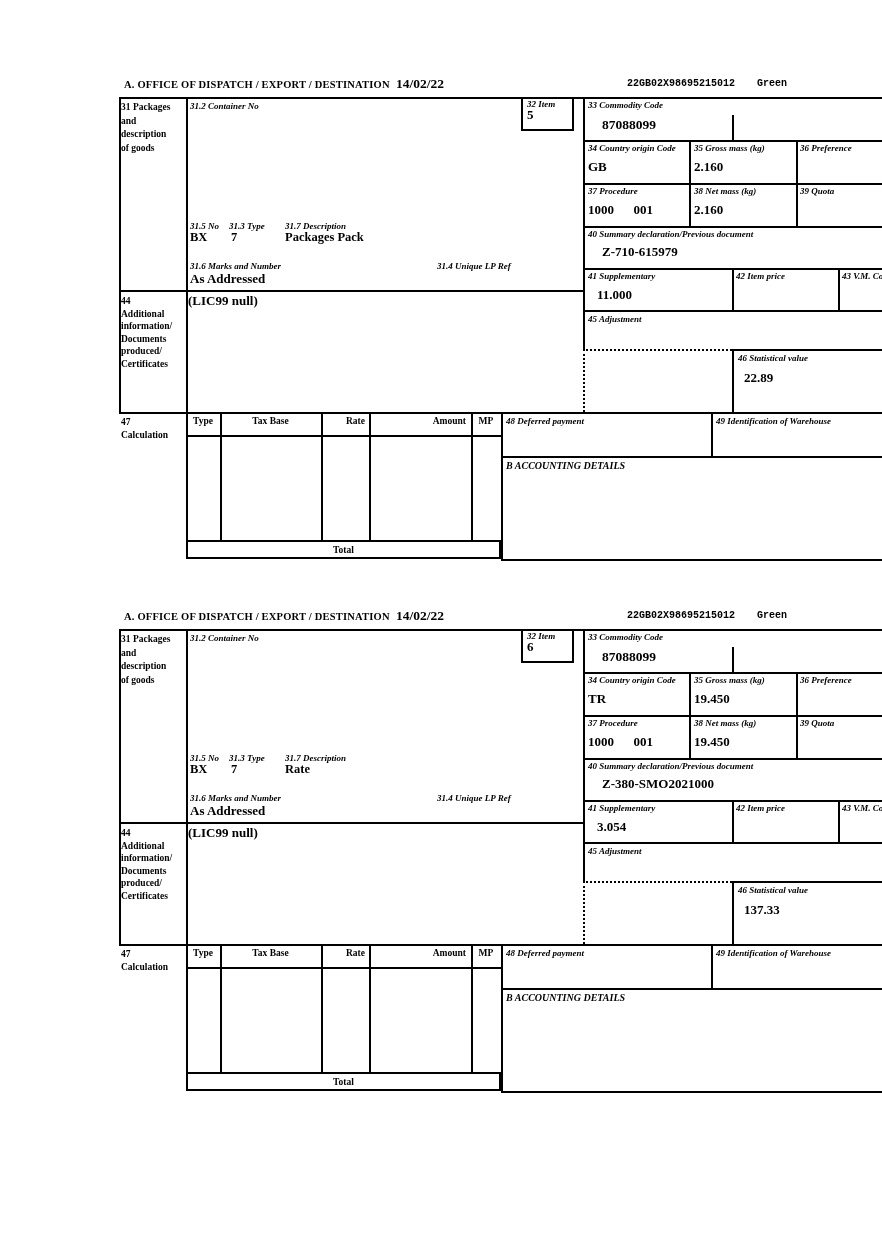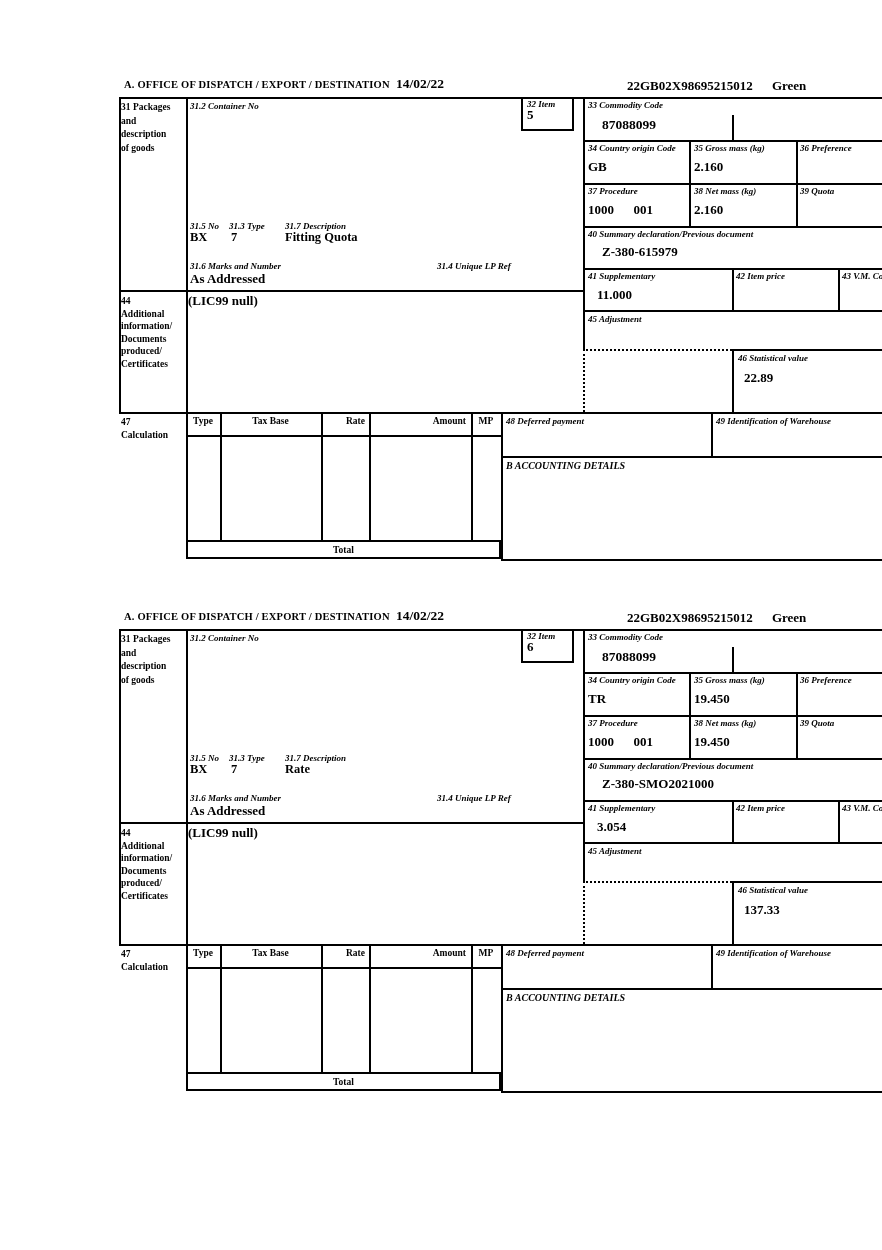--- a/index.html
+++ b/index.html
@@ -9,21 +9,21 @@
   .hl{position:absolute;border-top:2px solid #000;height:0;}
   .vl{position:absolute;border-left:2px solid #000;width:0;}
   .dh{position:absolute;border-top:2px dotted #000;height:0;}
   .dv{position:absolute;border-left:2px dotted #000;width:0;}
   .lb{position:absolute;font-size:9px;line-height:10px;white-space:nowrap;font-style:italic;}
   .val{position:absolute;font-size:13px;line-height:14px;white-space:pre;}
   .stack{position:absolute;font-size:9.5px;line-height:13px;white-space:nowrap;}
   .stack span{display:block;}
   .hdr-office{position:absolute;font-size:10.5px;letter-spacing:.2px;white-space:nowrap;}
   .hdr-date{position:absolute;font-size:13.5px;white-space:nowrap;}
-  .mrnwrap{position:absolute;font-size:13px;white-space:nowrap;}
+  .mrnwrap{position:absolute;font-size:10px;white-space:nowrap;font-family:Liberation Mono, monospace;}
   .box32{position:absolute;box-sizing:border-box;border-left:2px solid #000;
          border-right:2px solid #000;border-bottom:2px solid #000;}
   .thead{position:absolute;font-size:9.5px;line-height:11px;white-space:nowrap;}
   .totalbar{position:absolute;box-sizing:border-box;border:2px solid #000;
             text-align:center;font-size:9.5px;line-height:16px;}
 </style>
 </head>
 <body>
 
 <div id="blocks">
@@ -92,40 +92,40 @@
       <span>47</span>
       <span>Calculation</span>
     </div>
 
     <div class="lb" style="left:151px;top:26px;">31.2 Container No</div>
     <div class="lb" style="left:151px;top:146px;">31.5 No</div>
     <div class="lb" style="left:190px;top:146px;">31.3 Type</div>
     <div class="lb" style="left:246px;top:146px;">31.7 Description</div>
     <div class="val" style="left:151px;top:155px;font-size:12.5px;">BX</div>
     <div class="val" style="left:192px;top:155px;font-size:12.5px;">7</div>
-    <div class="val" style="left:246px;top:155px;font-size:12.5px;">Fitting Quota</div>
+    <div class="val" style="left:246px;top:155px;font-size:12.5px;">Packages Pack</div>
     <div class="lb" style="left:151px;top:186px;">31.6 Marks and Number</div>
     <div class="lb" style="left:398px;top:186px;">31.4 Unique LP Ref</div>
     <div class="val" style="left:151px;top:197px;">As Addressed</div>
     <div class="val" style="left:149px;top:219px;">(LIC99 null)</div>
 
     <div class="lb" style="left:549px;top:25px;">33 Commodity Code</div>
     <div class="val" style="left:563px;top:43px;font-size:13.5px;">87088099</div>
     <div class="lb" style="left:549px;top:68px;">34 Country origin Code</div>
     <div class="val" style="left:549px;top:85px;">GB</div>
     <div class="lb" style="left:655px;top:68px;">35 Gross mass (kg)</div>
     <div class="val" style="left:655px;top:85px;">2.160</div>
     <div class="lb" style="left:761px;top:68px;">36 Preference</div>
     <div class="lb" style="left:549px;top:111px;">37 Procedure</div>
     <div class="val" style="left:549px;top:128px;">1000      001</div>
     <div class="lb" style="left:655px;top:111px;">38 Net mass (kg)</div>
     <div class="val" style="left:655px;top:128px;">2.160</div>
     <div class="lb" style="left:761px;top:111px;">39 Quota</div>
     <div class="lb" style="left:549px;top:154px;">40 Summary declaration/Previous document</div>
-    <div class="val" style="left:563px;top:170px;">Z-380-615979</div>
+    <div class="val" style="left:563px;top:170px;">Z-710-615979</div>
     <div class="lb" style="left:549px;top:196px;">41 Supplementary</div>
     <div class="val" style="left:558px;top:213px;">11.000</div>
     <div class="lb" style="left:697px;top:196px;">42 Item price</div>
     <div class="lb" style="left:803px;top:196px;">43 V.M. Code</div>
     <div class="lb" style="left:549px;top:239px;">45 Adjustment</div>
     <div class="lb" style="left:699px;top:278px;">46 Statistical value</div>
     <div class="val" style="left:705px;top:296px;">22.89</div>
 
     <div class="thead" style="left:147px;top:341px;width:34px;text-align:center;">Type</div>
     <div class="thead" style="left:181px;top:341px;width:101px;text-align:center;">Tax Base</div>

